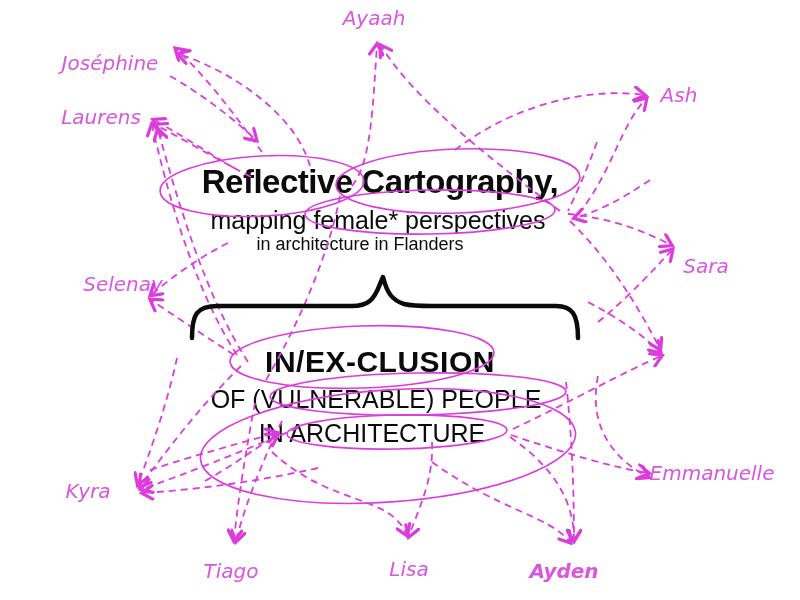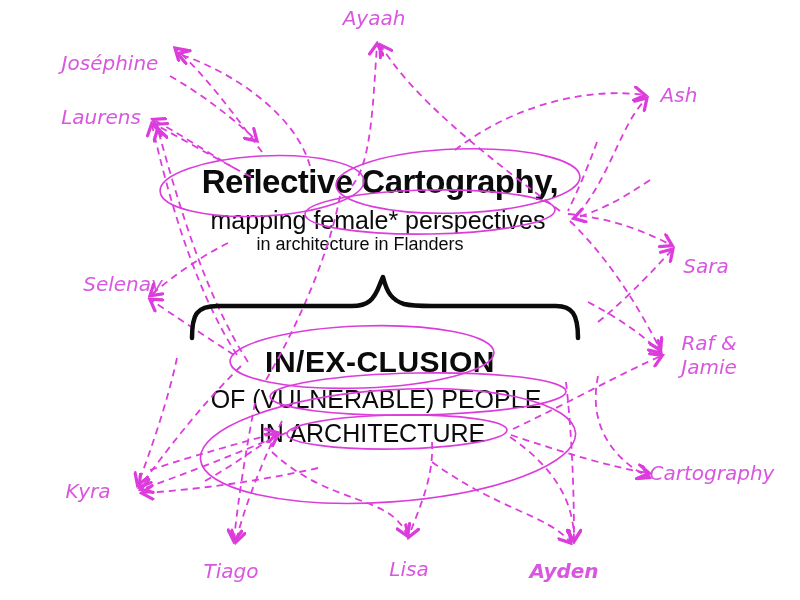--- a/index.html
+++ b/index.html
@@ -44,22 +44,21 @@
   <div class="txt s1">IN/EX-CLUSION</div>
   <div class="txt s2">OF (VULNERABLE) PEOPLE</div>
   <div class="txt s3">IN ARCHITECTURE</div>
 
   <div class="name" style="left:110px;top:45px;margin-top:18px;">Joséphine</div>
   <div class="name" style="left:374px;top:18px;">Ayaah</div>
   <div class="name" style="left:679px;top:95px;">Ash</div>
   <div class="name" style="left:101px;top:117px;">Laurens</div>
   <div class="name" style="left:706px;top:246px;margin-top:20px;">Sara</div>
   <div class="name" style="left:96px;top:284px;margin-left:27px;">Selenay</div>
-  <div class="name wrap" style="left:709px;top:355px;">Raf &amp; Jamie</div>
-  <div class="name" style="left:712px;top:473px;">Cartography</div>
+  <div class="name" style="left:712px;top:473px;">Emmanuelle</div>
   <div class="name" style="left:88px;top:491px;">Kyra</div>
   <div class="name" style="left:231px;top:571px;font-style:italic;">Tiago</div>
   <div class="name" style="left:409px;top:569px;">Lisa</div>
   <div class="name" style="left:564px;top:571px;font-weight:bold;">Ayden</div>
 
   <svg class="overlay" width="800" height="600" viewBox="0 0 800 600">
     <defs>
       <marker id="arw" viewBox="0 0 12 12" refX="9" refY="6" markerWidth="9" markerHeight="9" orient="auto-start-reverse">
         <path d="M2 1 L10 6 L2 11" fill="none" stroke="var(--accent)" stroke-width="2.4" stroke-linecap="round"></path>
       </marker>

